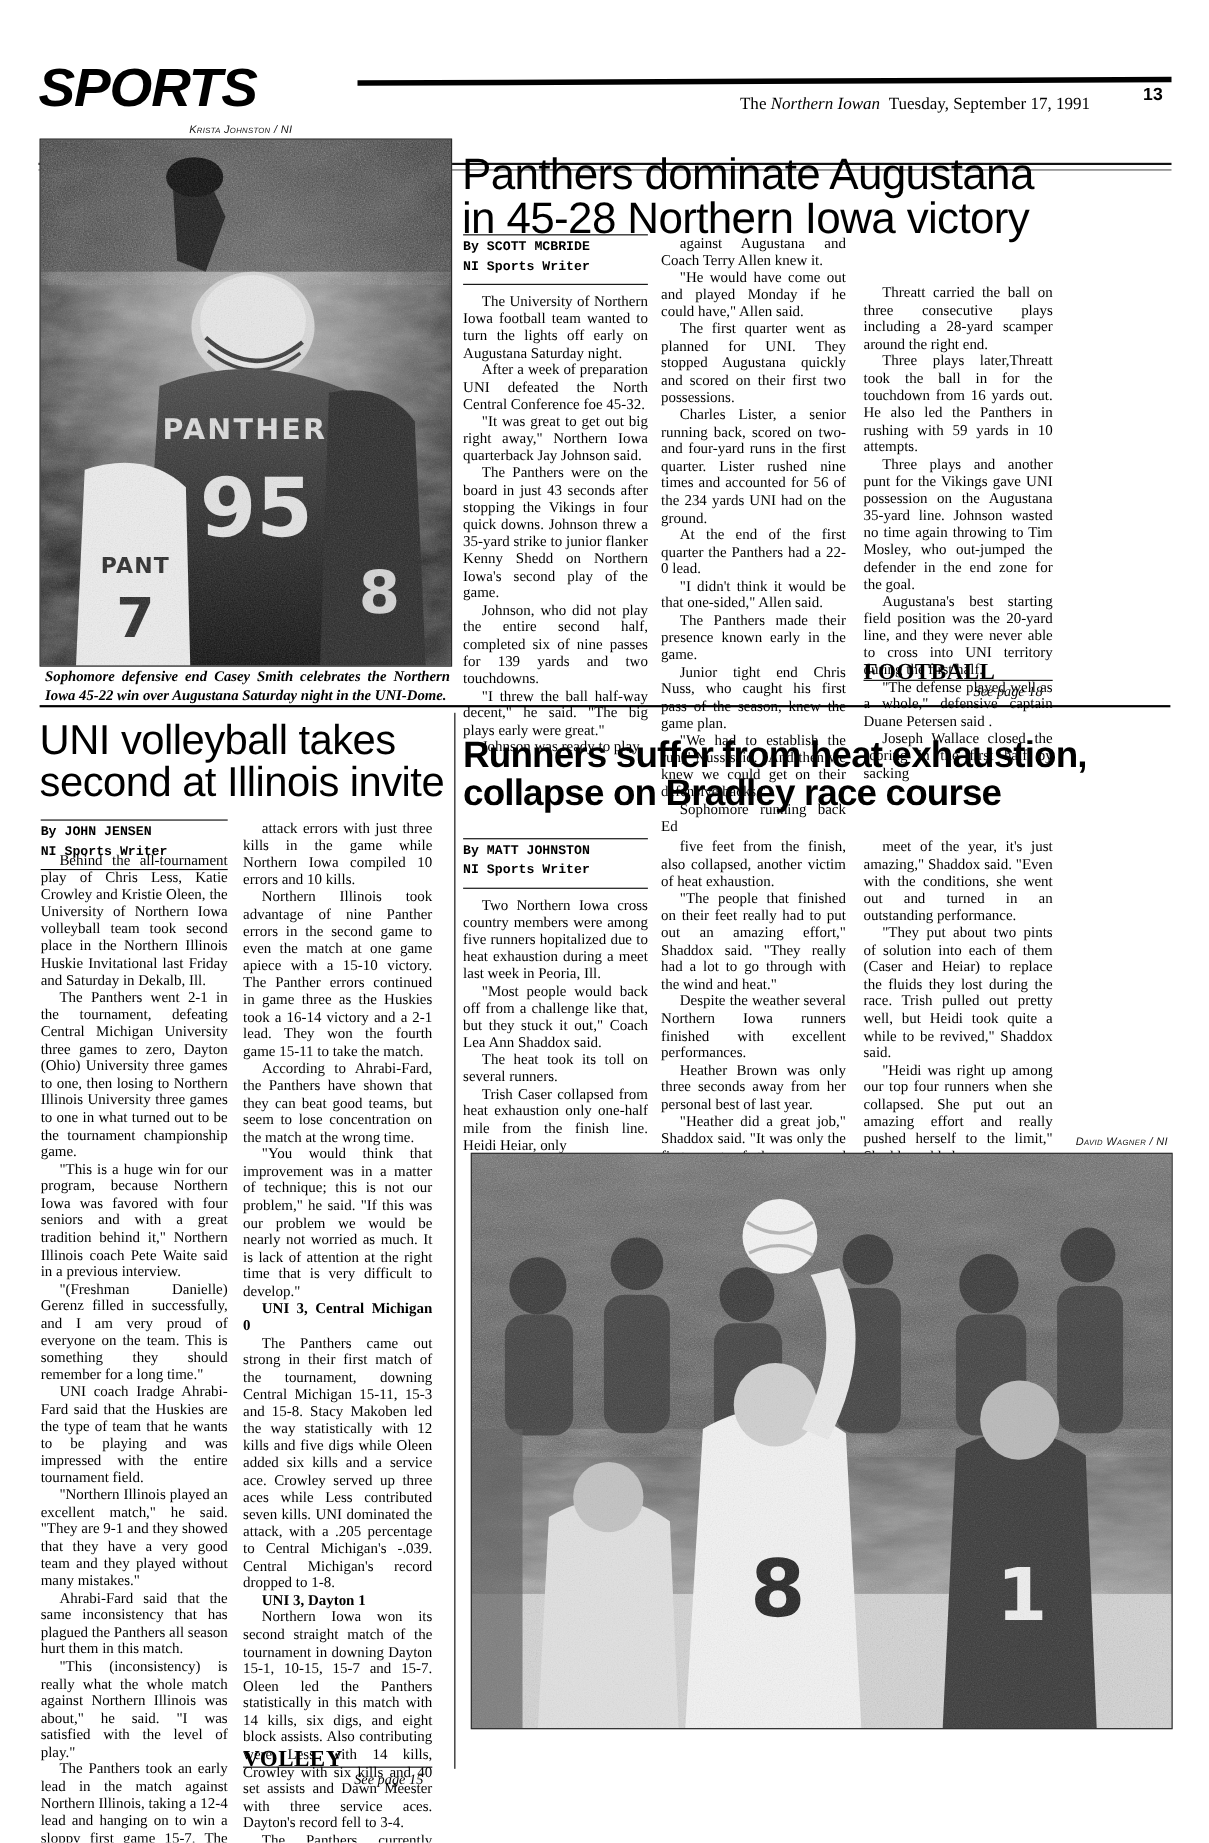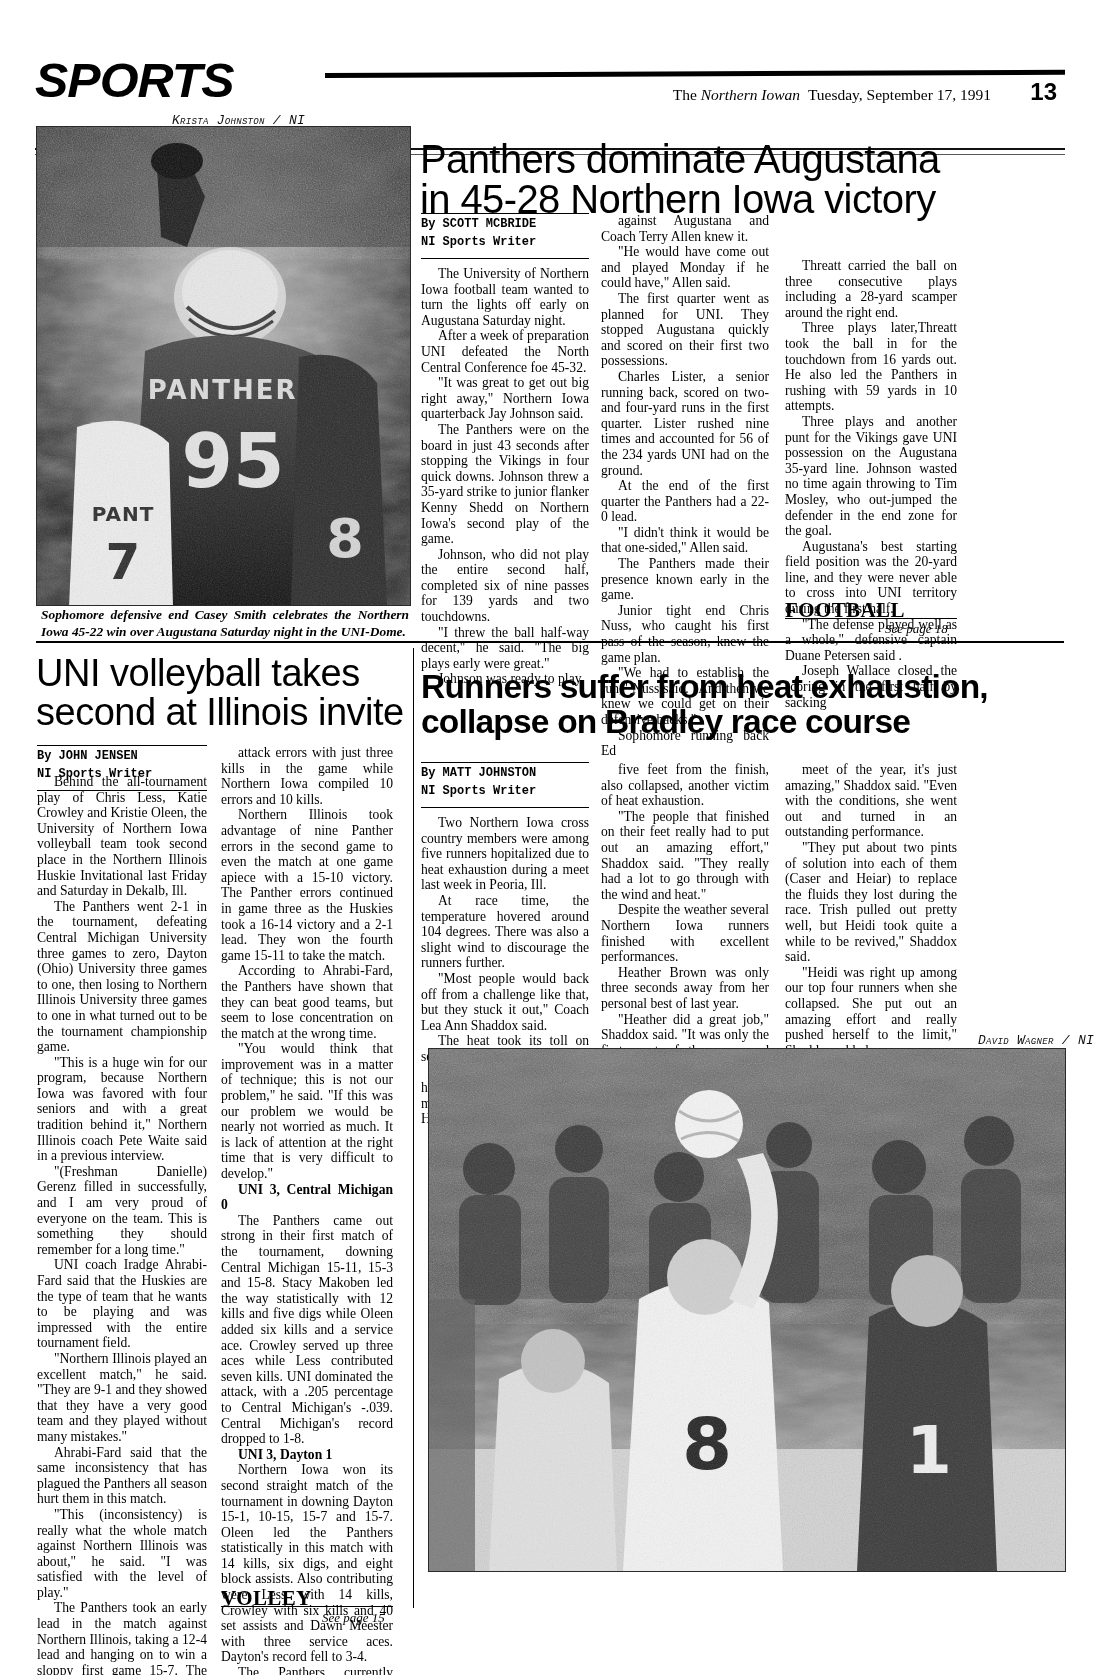--- a/index.html
+++ b/index.html
@@ -26,36 +26,36 @@
     transform:rotate(-0.25deg);transform-origin:left center;
   }
   .masthead-meta{
     position:absolute;right:74px;top:38px;
     font-size:15.5px;white-space:nowrap;
   }
   .masthead-meta .paper{font-style:italic;margin-top:36px;}
   .masthead-page{
     position:absolute;right:8px;top:30px;
     font-family:"Liberation Sans", sans-serif;
-    font-weight:bold;font-size:24px;
+    font-weight:bold;font-size:16px;
   }
   .masthead-rule-b1{position:absolute;left:0;top:100px;width:1030px;height:2px;background:#111;}
   .masthead-rule-b2{position:absolute;left:0;top:106px;width:1030px;height:1px;background:#555;}
 
   
   .vrule{position:absolute;width:1px;background:#000;}
   .hrule{position:absolute;height:1px;background:#000;}
   .hrule2{position:absolute;height:2px;background:#000;}
 
   
   .photo{position:absolute;overflow:hidden;background:#8d8d8d;border:1px solid #2b2b2b;}
   .photo .grain{position:absolute;inset:0;}
   .photo-credit{
-    position:absolute;font-family:Liberation Mono, monospace;
-    font-variant:small-caps;font-style:italic;font-size:13px;letter-spacing:.3px;
+    position:absolute;font-family:Liberation Sans, sans-serif;
+    font-variant:small-caps;font-style:italic;font-size:10px;letter-spacing:.3px;
     color:#111;white-space:nowrap;text-align:center;
   }
   .caption{
     position:absolute;font-style:italic;font-weight:bold;font-size:13.4px;line-height:16.5px;
     text-align:justify;
   }
 
   
   .hl{
     font-family:"Liberation Sans", sans-serif;
@@ -255,21 +255,20 @@
 
   <div class="hrule" style="left:421px;top:762px;width:168px;"></div>
   <div class="byline" style="left:421px;top:765px;width:172px;">
     <div>By MATT JOHNSTON</div>
     <div>NI Sports Writer</div>
   </div>
   <div class="hrule" style="left:421px;top:807px;width:168px;"></div>
 
   <div class="col" id="cc-c1" style="left:421px;top:815px;width:168px;height:215px;">
       <p>Two Northern Iowa cross country members were among five runners hopitalized due to heat exhaustion during a meet last week in Peoria, Ill.</p>
-      <p>At race time, the temperature hovered around 104 degrees. There was also a slight wind to discourage the runners further.</p>
       <p>"Most people would back off from a challenge like that, but they stuck it out," Coach Lea Ann Shaddox said.</p>
       <p>The heat took its toll on several runners.</p>
       <p>Trish Caser collapsed from heat exhaustion only one-half mile from the finish line. Heidi Heiar, only</p>
     </div>
   <div class="col" id="cc-c2" style="left:601px;top:762px;width:168px;height:270px;">
       <p>five feet from the finish, also collapsed, another victim of heat exhaustion.</p>
       <p>"The people that finished on their feet really had to put out an amazing effort," Shaddox said. "They really had a lot to go through with the wind and heat."</p>
       <p>Despite the weather several Northern Iowa runners finished with excellent performances.</p>
       <p>Heather Brown was only three seconds away from her personal best of last year.</p>
       <p>"Heather did a great job," Shaddox said. "It was only the first meet of the year, and she's already in good form."</p>

